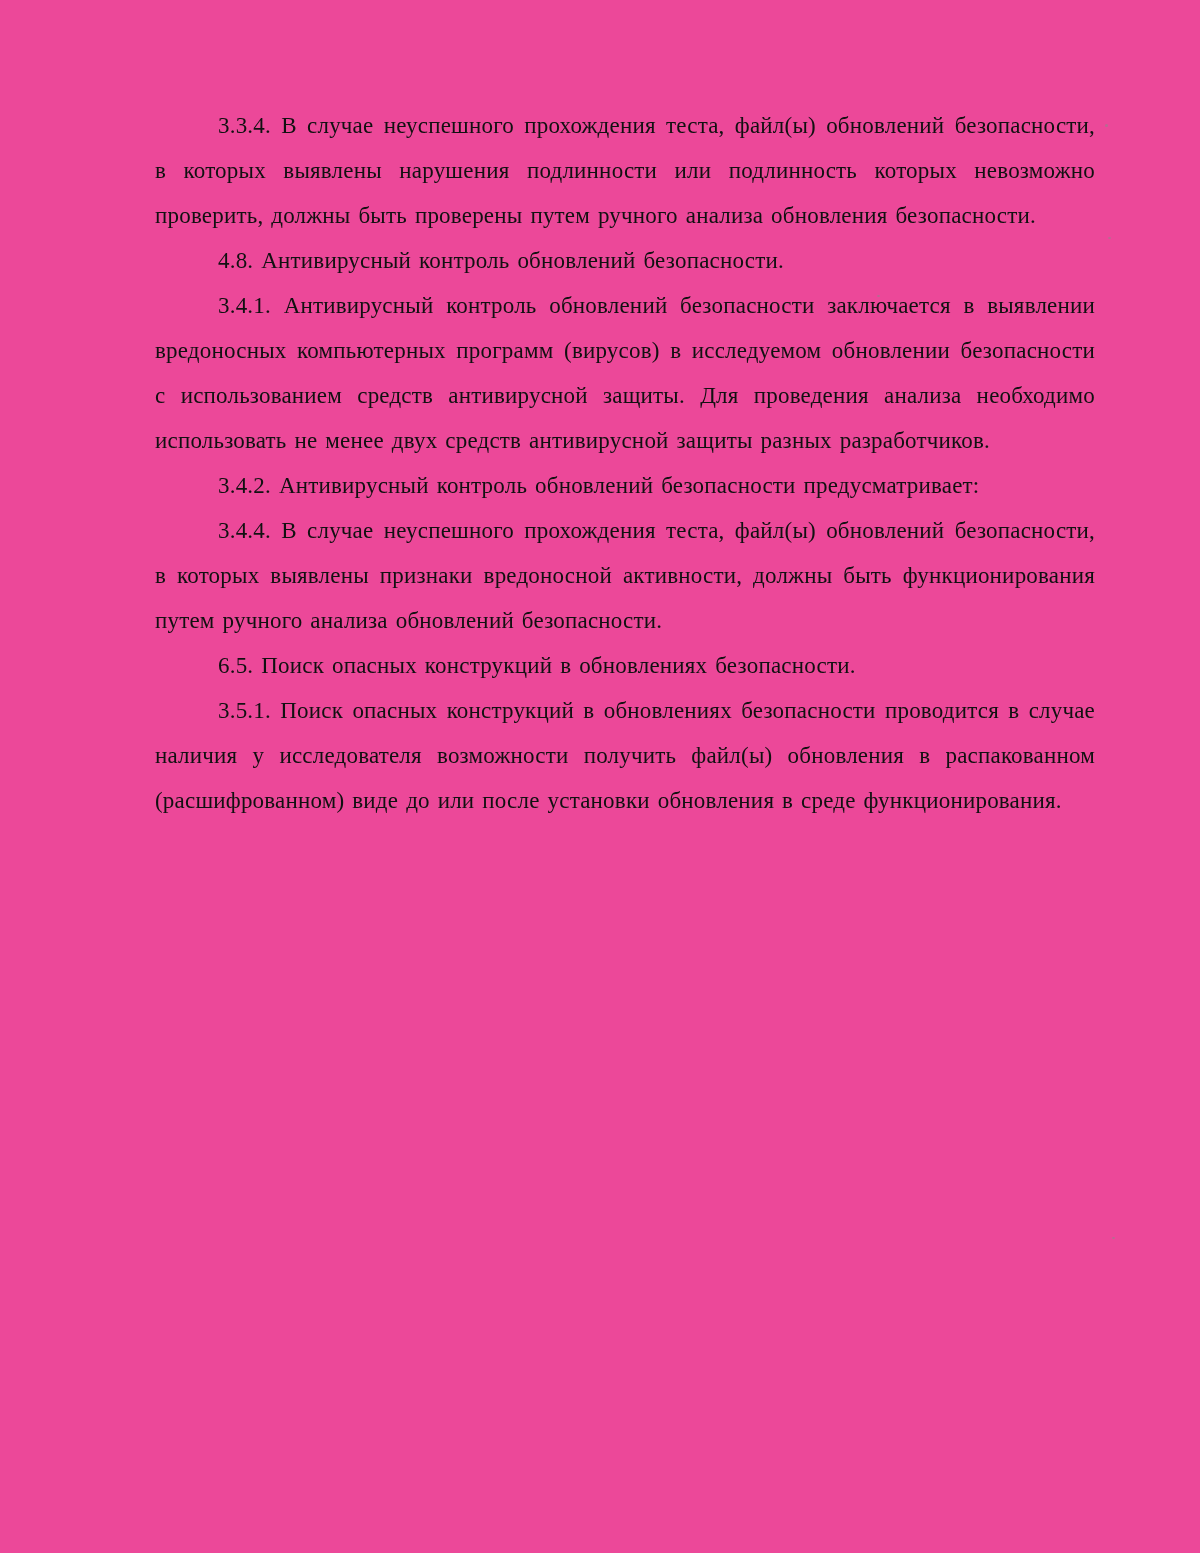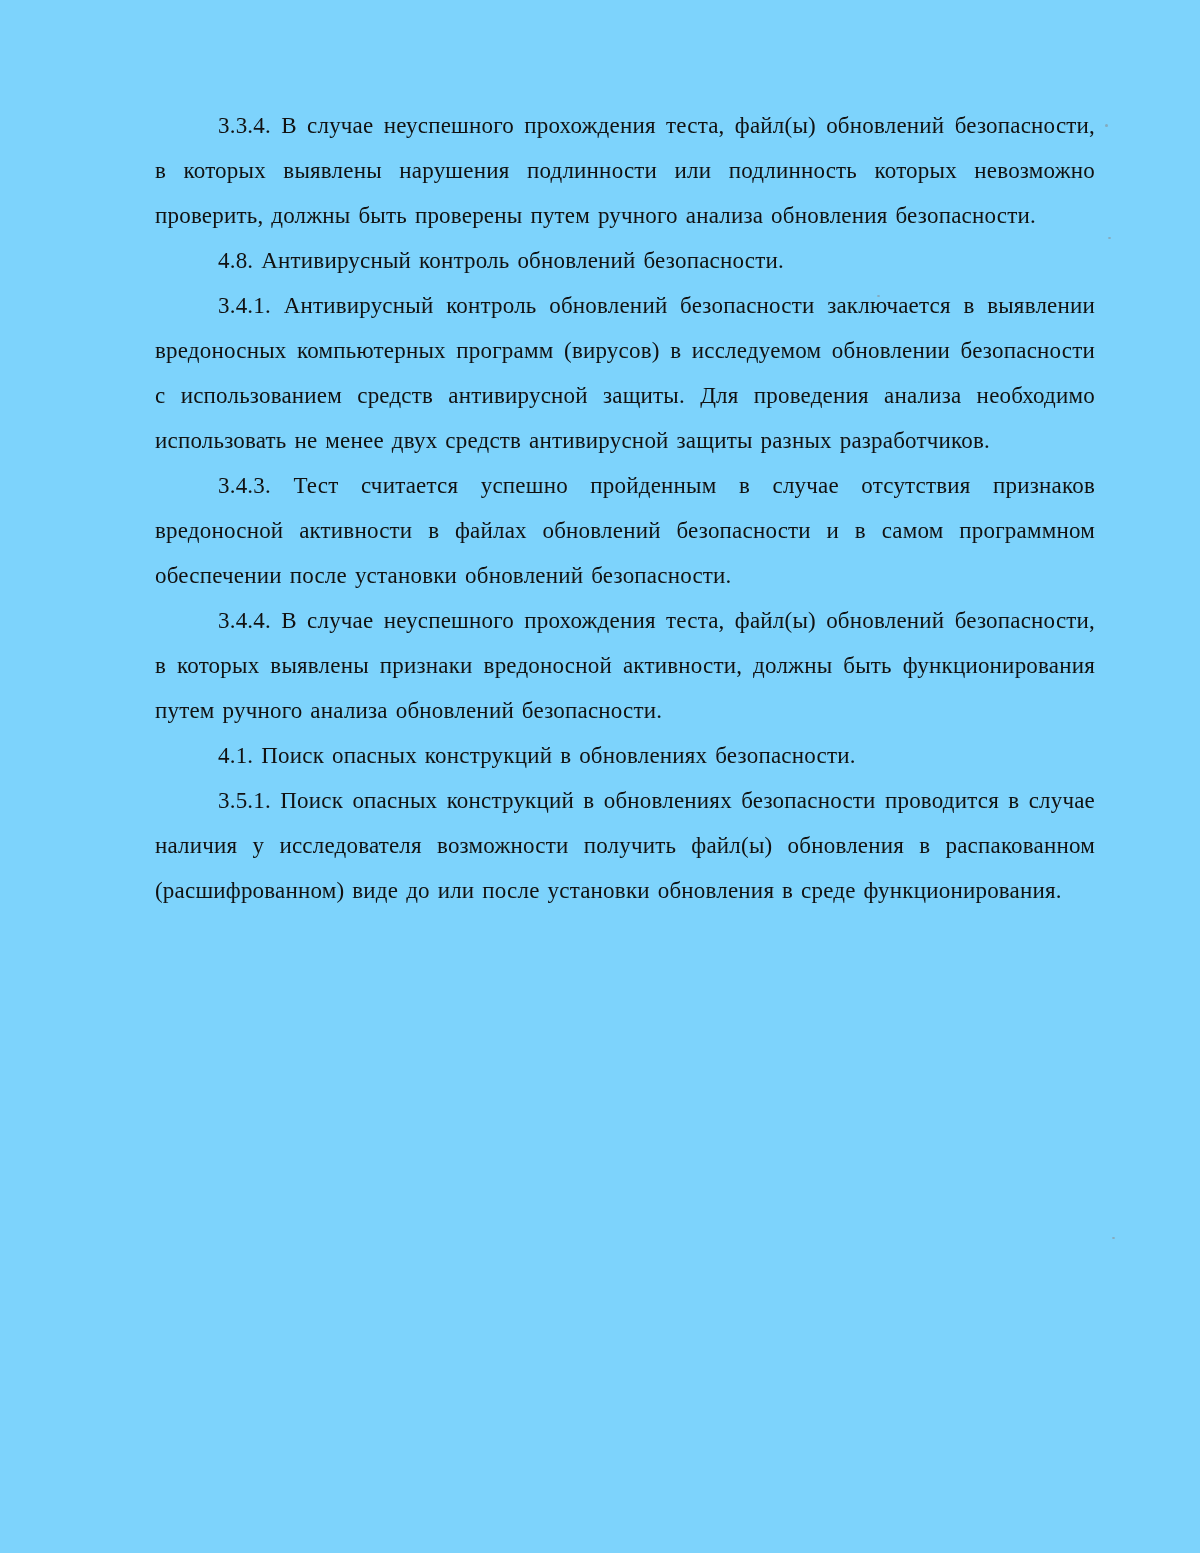--- a/index.html
+++ b/index.html
@@ -4,21 +4,21 @@
 <style>
   html, body {
     margin: 0;
     padding: 0;
     background: #ffffff;
   }
   .page {
     position: relative;
     width: 1200px;
     height: 1553px;
-    background: #7dd3fc;
+    background: #ec4899;
     overflow: hidden;
     font-family: "Liberation Serif", "DejaVu Serif", serif;
     color: #111111;
   }
   .text-block {
     position: absolute;
     top: 103px;
     left: 155px;
     width: 940px;
   }
@@ -46,22 +46,22 @@
   .speck-4 { left: 1112px; top: 1237px; width: 3px; height: 2px; }
 </style>
 </head>
 <body>
 
 <div class="page">
   <div class="text-block">
     <p>3.3.4. В случае неуспешного прохождения теста, файл(ы) обновлений безопасности, в которых выявлены нарушения подлинности или подлинность которых невозможно проверить, должны быть проверены путем ручного анализа обновления безопасности.</p>
     <p>4.8. Антивирусный контроль обновлений безопасности.</p>
     <p>3.4.1. Антивирусный контроль обновлений безопасности заключается в выявлении вредоносных компьютерных программ (вирусов) в исследуемом обновлении безопасности с использованием средств антивирусной защиты. Для проведения анализа необходимо использовать не менее двух средств антивирусной защиты разных разработчиков.</p>
-    <p>3.4.3. Тест считается успешно пройденным в случае отсутствия признаков вредоносной активности в файлах обновлений безопасности и в самом программном обеспечении после установки обновлений безопасности.</p>
+    <p>3.4.2. Антивирусный контроль обновлений безопасности предусматривает:</p>
     <p>3.4.4. В случае неуспешного прохождения теста, файл(ы) обновлений безопасности, в которых выявлены признаки вредоносной активности, должны быть функционирования путем ручного анализа обновлений безопасности.</p>
-    <p>4.1. Поиск опасных конструкций в обновлениях безопасности.</p>
+    <p>6.5. Поиск опасных конструкций в обновлениях безопасности.</p>
     <p>3.5.1. Поиск опасных конструкций в обновлениях безопасности проводится в случае наличия у исследователя возможности получить файл(ы) обновления в распакованном (расшифрованном) виде до или после установки обновления в среде функционирования.</p>
   </div>
   <span class="speck speck-1"></span>
   <span class="speck speck-2"></span>
   <span class="speck speck-3"></span>
   <span class="speck speck-4"></span>
 </div>
 
 </body></html>

